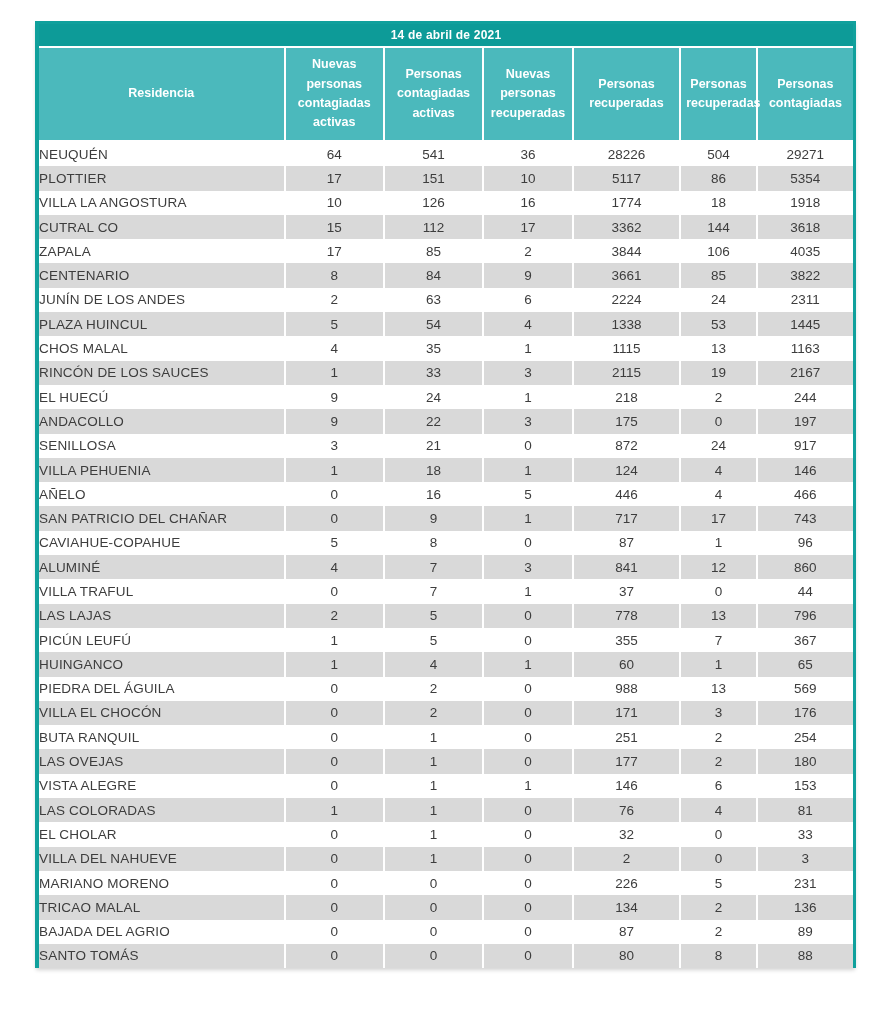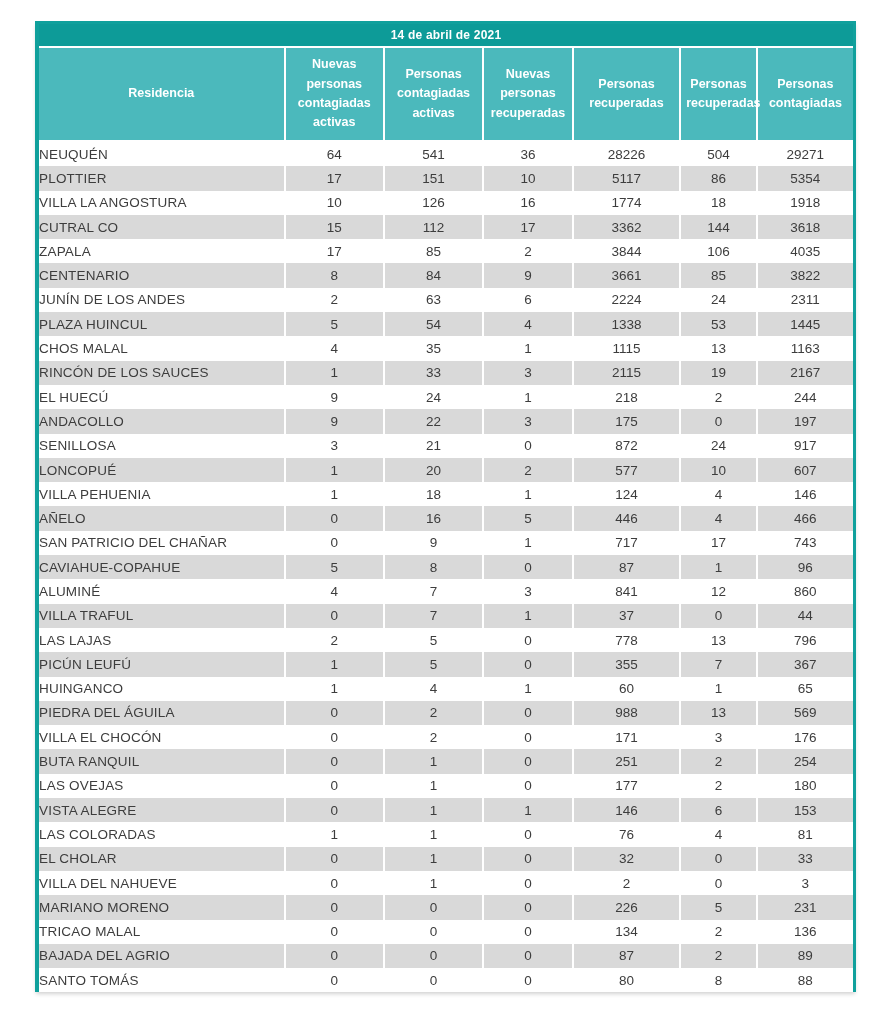--- a/index.html
+++ b/index.html
@@ -217,29 +217,20 @@
           <tr>
             <td>SENILLOSA</td>
             <td>3</td>
             <td>21</td>
             <td>0</td>
             <td>872</td>
             <td>24</td>
             <td>917</td>
           </tr>
           <tr>
-            <td>LONCOPUÉ</td>
-            <td>1</td>
-            <td>20</td>
-            <td>2</td>
-            <td>577</td>
-            <td>10</td>
-            <td>607</td>
-          </tr>
-          <tr>
             <td>VILLA PEHUENIA</td>
             <td>1</td>
             <td>18</td>
             <td>1</td>
             <td>124</td>
             <td>4</td>
             <td>146</td>
           </tr>
           <tr>
             <td>AÑELO</td>

